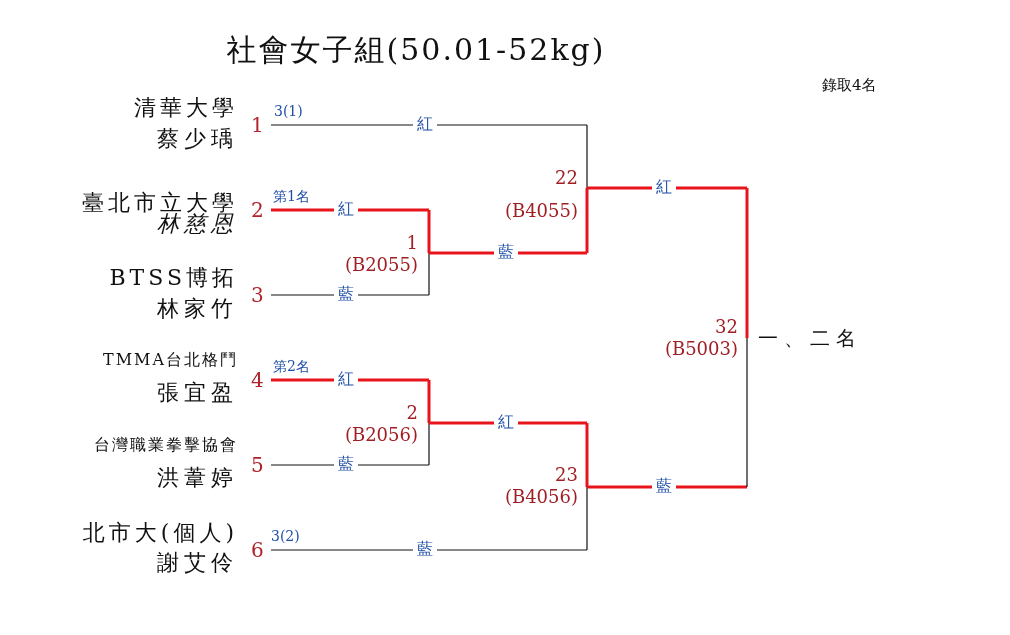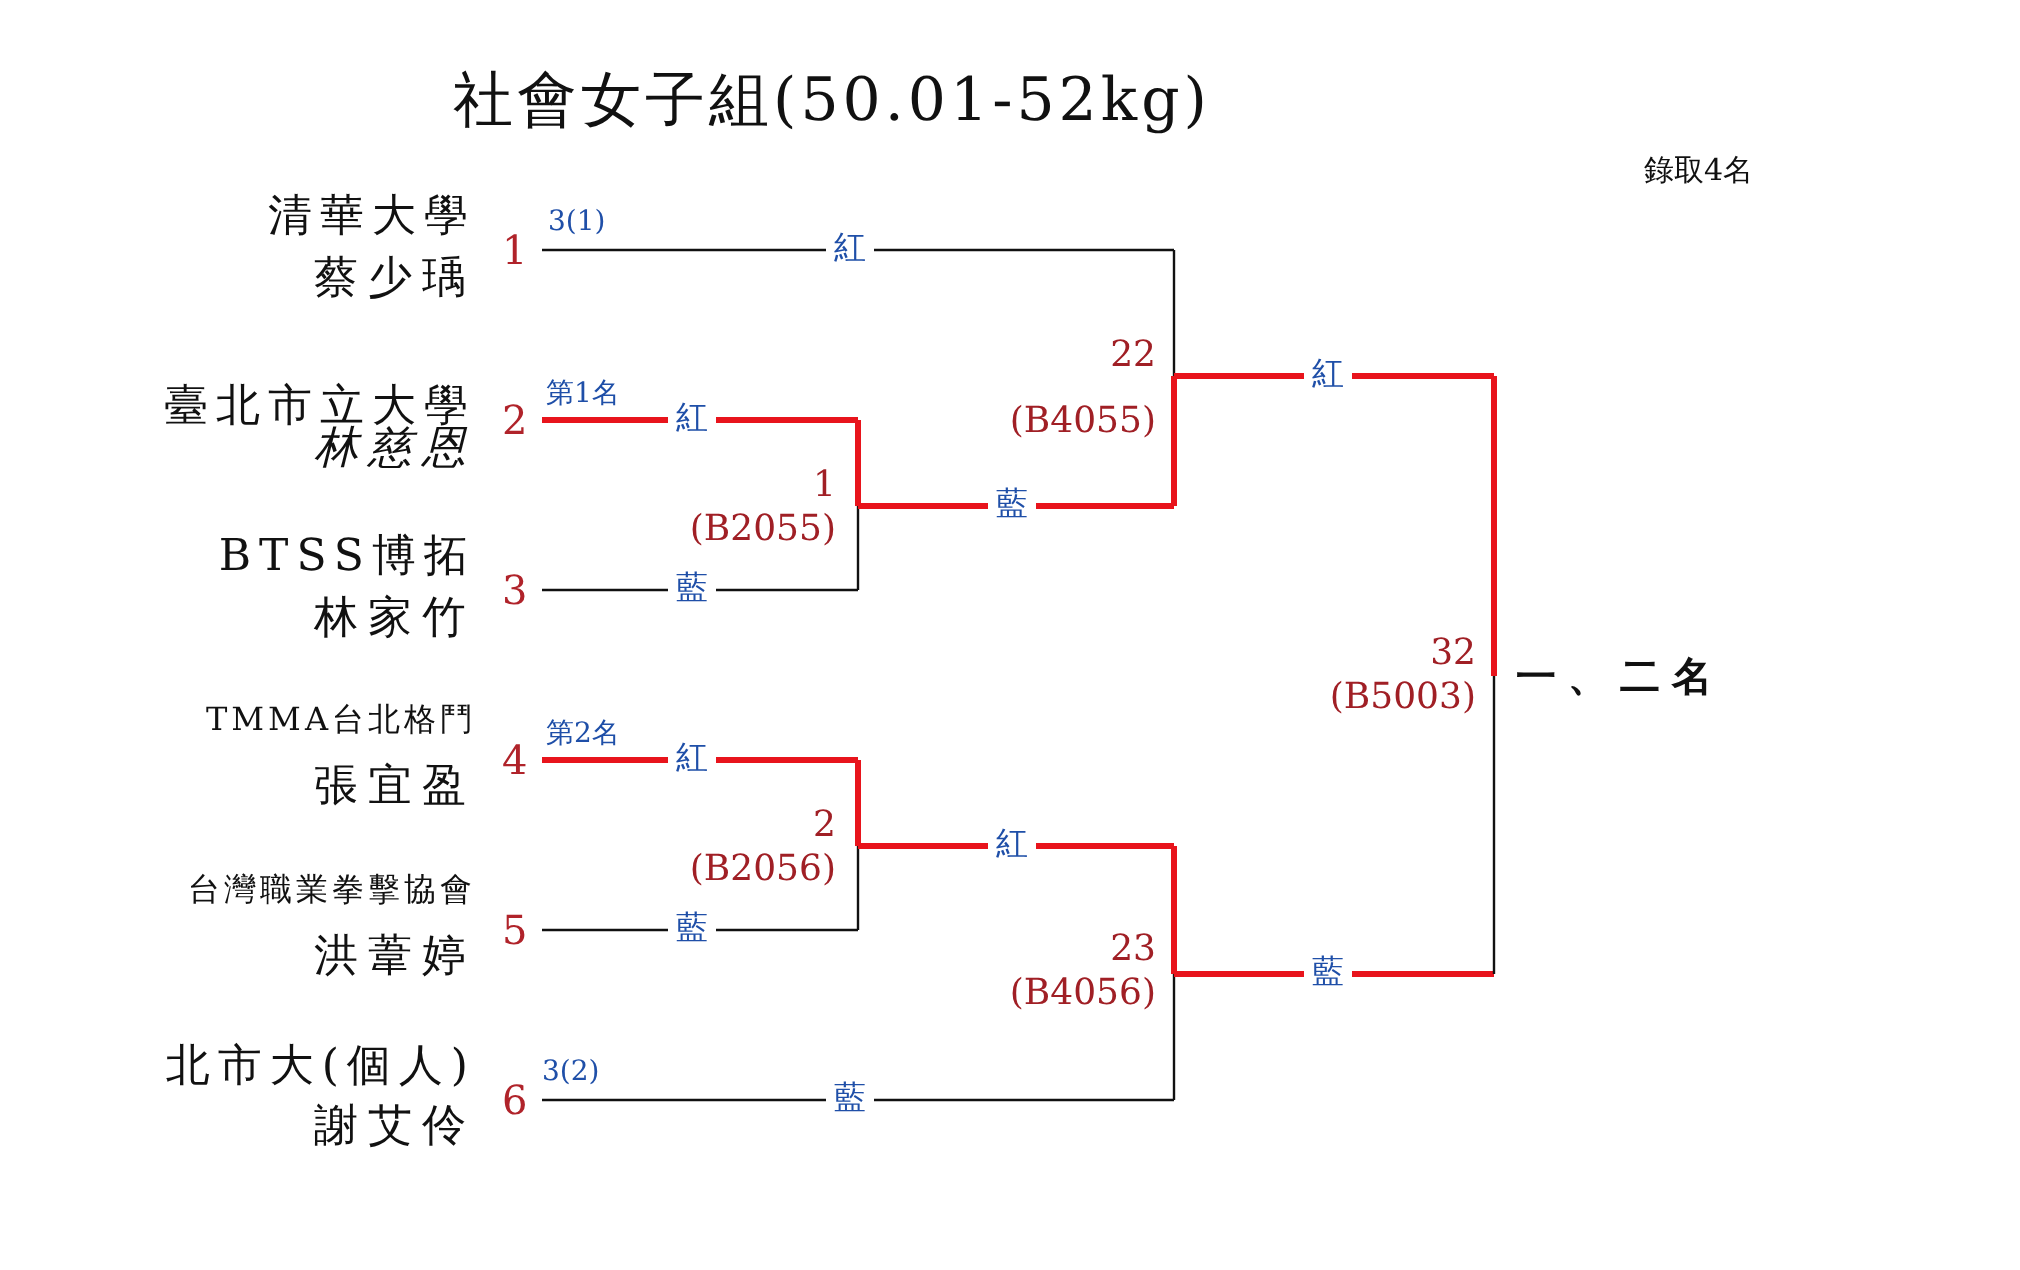--- a/index.html
+++ b/index.html
@@ -95,13 +95,13 @@
 <div class="abs match" style="right:592px;top:254px;">(B2055)</div>
 <div class="abs match" style="right:592px;top:402px;">2</div>
 <div class="abs match" style="right:592px;top:424px;">(B2056)</div>
 <div class="abs match" style="right:432px;top:167px;">22</div>
 <div class="abs match" style="right:432px;top:200px;">(B4055)</div>
 <div class="abs match" style="right:432px;top:464px;">23</div>
 <div class="abs match" style="right:432px;top:486px;">(B4056)</div>
 <div class="abs match" style="right:272px;top:316px;">32</div>
 <div class="abs match" style="right:272px;top:338px;">(B5003)</div>
 
-<div class="abs result" style="left:758px;top:325px;font-weight:bold;">一、二名</div>
+<div class="abs result" style="left:758px;top:325px;">一、二名</div>
 
 </body></html>

